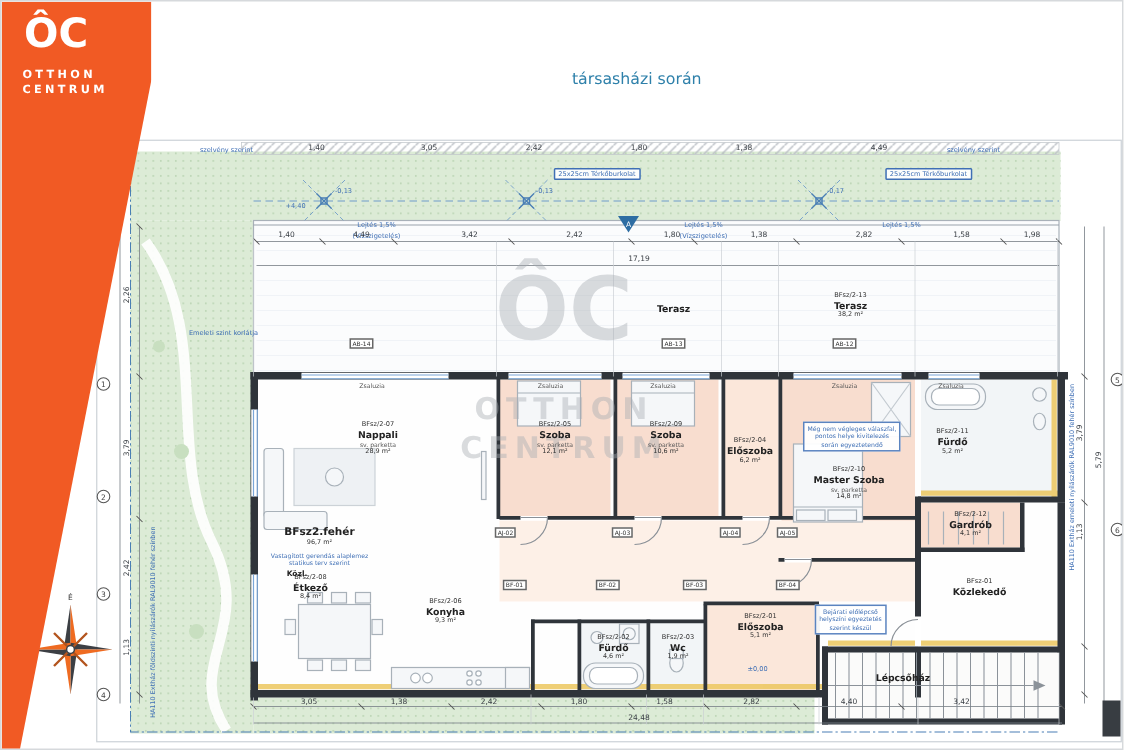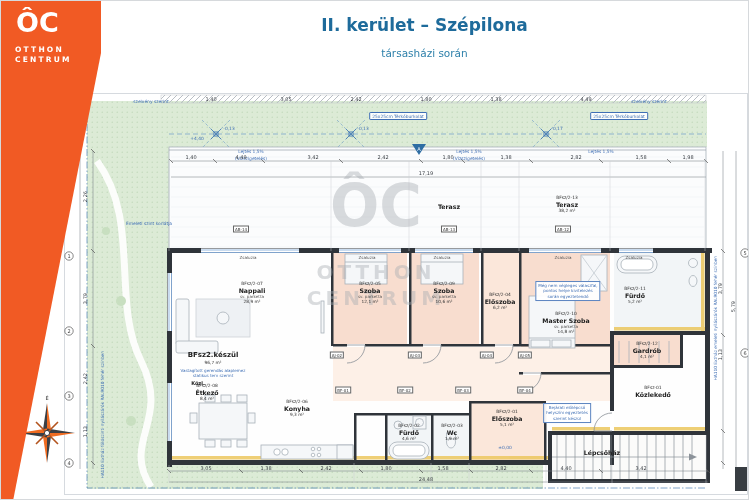--- a/index.html
+++ b/index.html
@@ -342,21 +342,21 @@
     </div>
     <div class="roomlbl" style="left:652px;top:391px">
       <span class="code">BFsz-01</span>
       <span class="nm">Közlekedő</span>
     </div>
     <div class="roomlbl" style="left:601px;top:452px">
       <span class="nm">Lépcsőház</span>
     </div>
 
     <div class="roomlbl" style="left:212px;top:357px">
-      <span class="nm lg">BFsz2.készül</span>
+      <span class="nm lg">BFsz2.fehér</span>
       <span class="ar">96,7 m²</span>
     </div>
     <div class="bluenote" style="left:212px;top:372px">
       <span style="display:block">Vastagított gerendás alaplemez</span>
       <span style="display:block">statikus terv szerint</span>
     </div>
     <div class="roomlbl" style="left:197px;top:382px">
       <span class="nm" style="font-size:5px">Közl.</span>
     </div>
 
@@ -437,21 +437,20 @@
 
     <span class="vdim" style="left:81px;top:190px">2,26</span>
     <span class="vdim" style="left:81px;top:292px">3,79</span>
     <span class="vdim" style="left:81px;top:372px">2,42</span>
     <span class="vdim" style="left:81px;top:425px">1,13</span>
     <span class="vdim" style="left:716px;top:282px">3,79</span>
     <span class="vdim" style="left:716px;top:348px">1,13</span>
     <span class="vdim" style="left:729px;top:300px">5,79</span>
   </div>
 
-  <div class="title">II. kerület – Szépilona</div>
   <div class="subtitle">társasházi során</div>
 
   <div class="ribbon">
     <div class="brand-sym">ÔC</div>
     <div class="brand-w" style="left:14px;top:44px">OTTHON</div>
     <div class="brand-w" style="left:14px;top:54px">CENTRUM</div>
   </div>
 
 </div>
 

